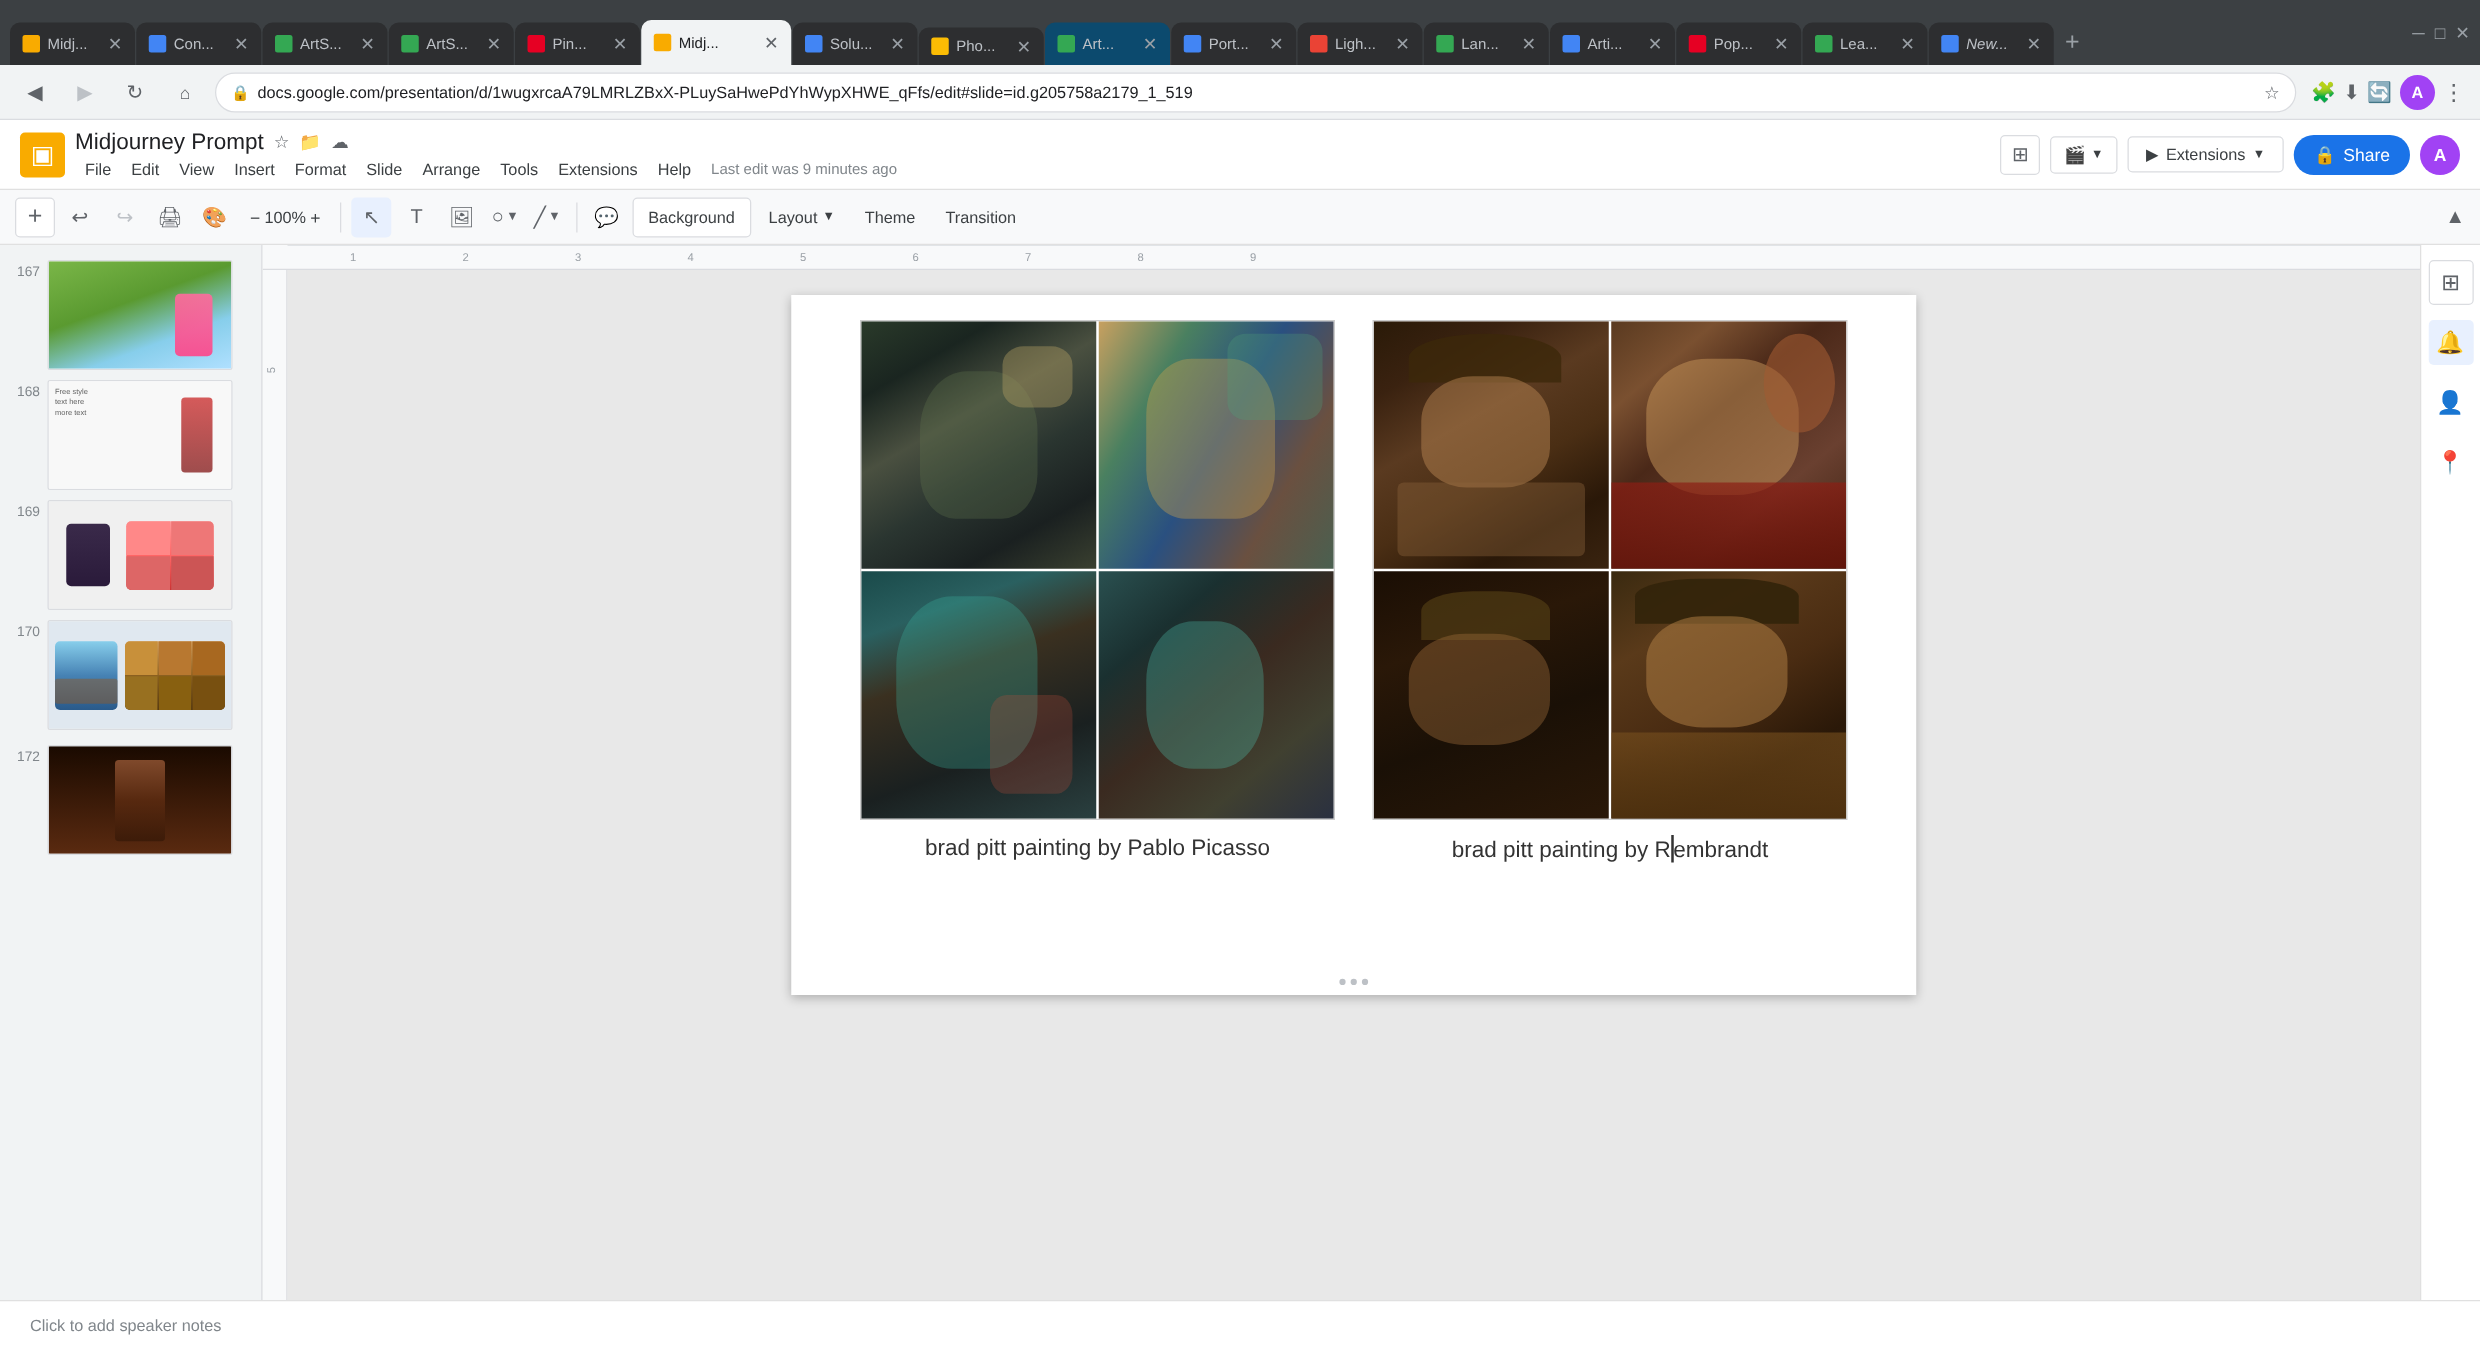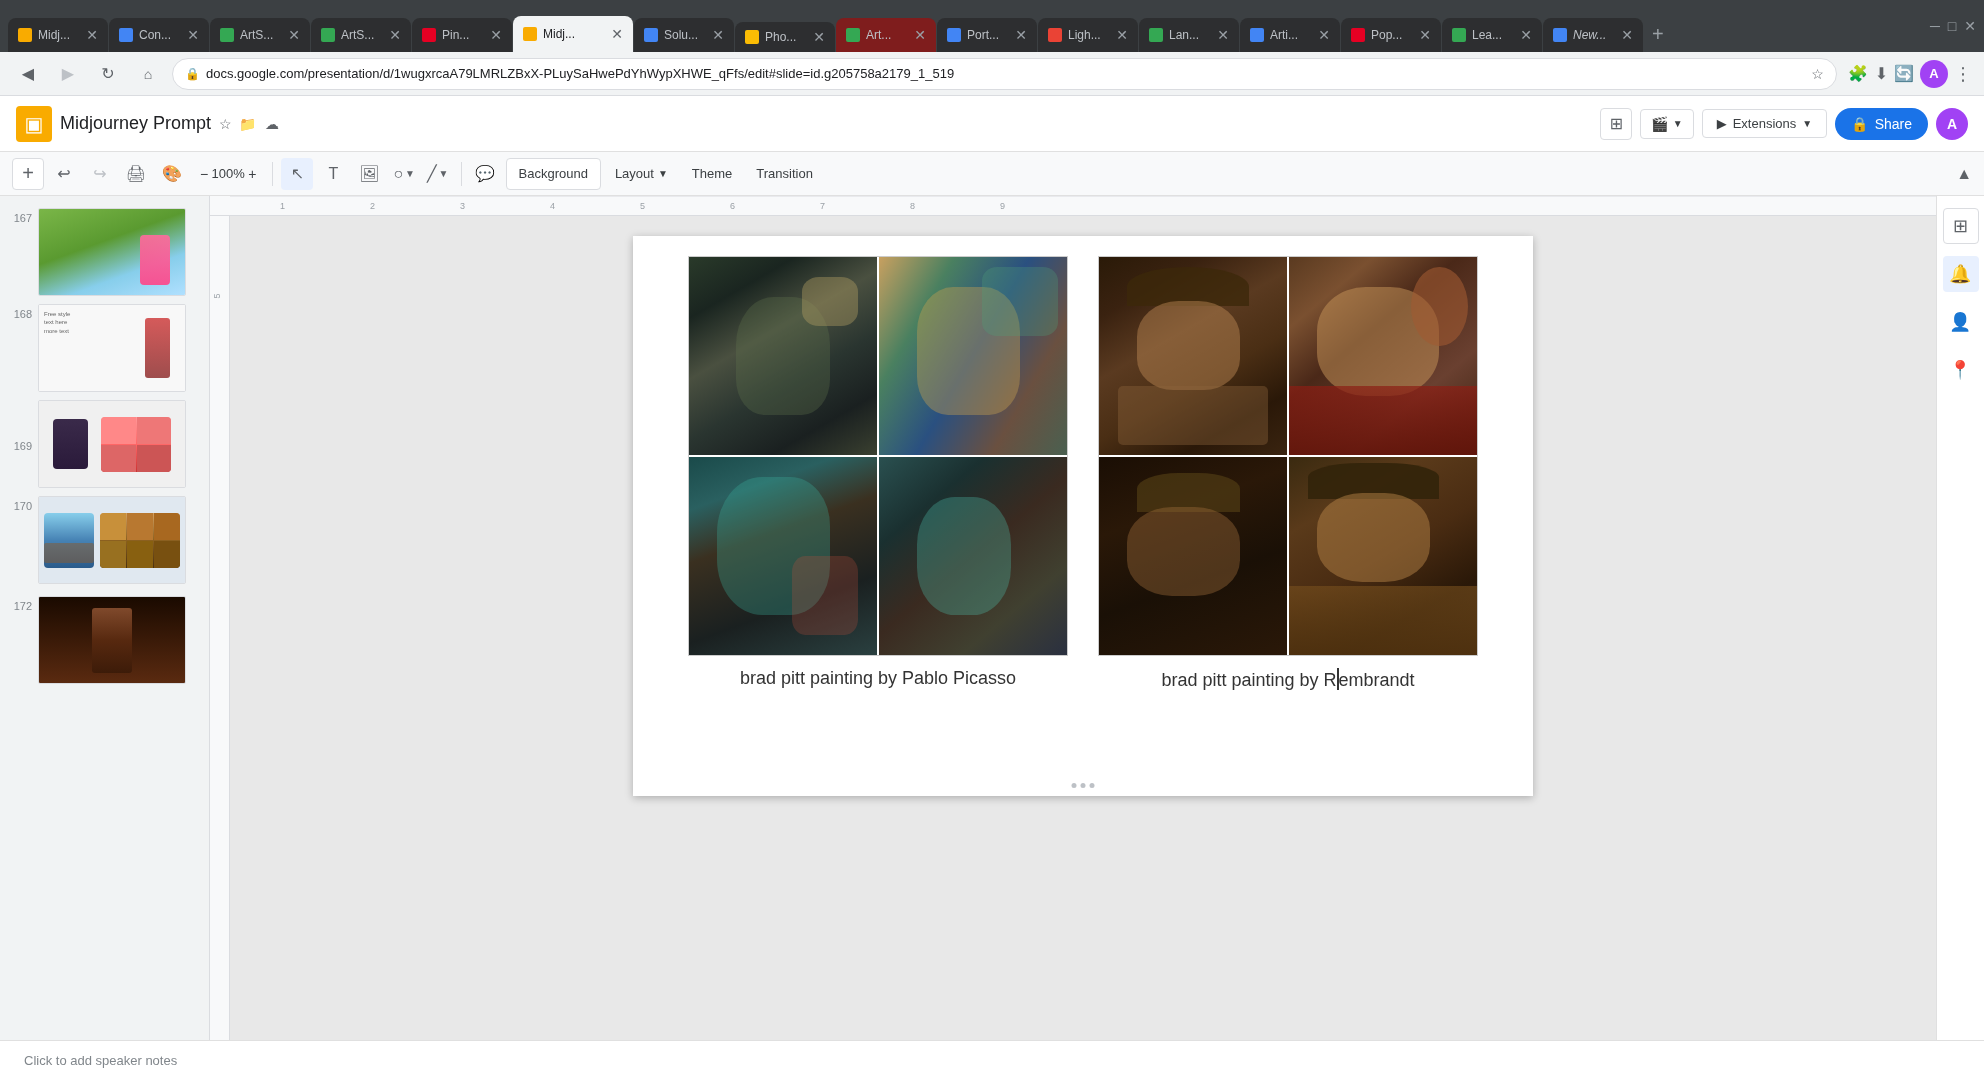--- a/index.html
+++ b/index.html
@@ -53,21 +53,21 @@
       <span style="font-size:12px;">Solu...</span>
       <span style="margin-left:auto;font-size:14px;color:#9aa0a6;">✕</span>
     </div>
 
     <div style="display:flex; align-items:center; height:30px; padding:0 10px; border-radius:8px 8px 0 0; background:#2d2e30; color:#bdc1c6; gap:6px; min-width:100px;">
       <div style="width:14px;height:14px;background:#fbbc04;border-radius:2px;flex-shrink:0;"></div>
       <span style="font-size:12px;">Pho...</span>
       <span style="margin-left:auto;font-size:14px;color:#9aa0a6;">✕</span>
     </div>
 
-    <div style="display:flex; align-items:center; height:34px; padding:0 10px; border-radius:8px 8px 0 0; background:#7f1d1d; color:#bdc1c6; gap:6px; min-width:100px;">
+    <div style="display:flex; align-items:center; height:34px; padding:0 10px; border-radius:8px 8px 0 0; background:#0c4a6e; color:#bdc1c6; gap:6px; min-width:100px;">
       <div style="width:14px;height:14px;background:#34a853;border-radius:2px;flex-shrink:0;"></div>
       <span style="font-size:12px;">Art...</span>
       <span style="margin-left:auto;font-size:14px;color:#9aa0a6;">✕</span>
     </div>
 
     <div style="display:flex; align-items:center; height:34px; padding:0 10px; border-radius:8px 8px 0 0; background:#2d2e30; color:#bdc1c6; gap:6px; min-width:100px;">
       <div style="width:14px;height:14px;background:#4285f4;border-radius:2px;flex-shrink:0;"></div>
       <span style="font-size:12px;">Port...</span>
       <span style="margin-left:auto;font-size:14px;color:#9aa0a6;">✕</span>
     </div>
@@ -139,20 +139,33 @@
 <div style="display:flex;flex-direction:column;height:calc(1080px - 52px - 44px);">
 
   <div style="background:#fff;border-bottom:1px solid #e0e0e0;padding:0 16px;height:56px;display:flex;align-items:center;gap:8px;">
     <div style="width:36px;height:36px;background:#f9ab00;border-radius:4px;display:flex;align-items:center;justify-content:center;color:white;font-size:20px;flex-shrink:0;">▣</div>
     <div style="display:flex;flex-direction:column;margin-right:4px;">
       <div style="display:flex;align-items:center;gap:8px;">
         <span style="font-size:18px;color:#202124;font-weight:400;">Midjourney Prompt</span>
         <span style="color:#5f6368;font-size:14px;">☆</span>
         <span style="color:#5f6368;font-size:14px;">📁</span>
         <span style="color:#5f6368;font-size:14px;">☁</span>
+      </div>
+      <div style="display:flex;gap:0;margin-top:2px;">
+        <span style="padding:2px 8px;font-size:13px;color:#3c4043;cursor:pointer;border-radius:4px;">File</span>
+        <span style="padding:2px 8px;font-size:13px;color:#3c4043;cursor:pointer;border-radius:4px;">Edit</span>
+        <span style="padding:2px 8px;font-size:13px;color:#3c4043;cursor:pointer;border-radius:4px;">View</span>
+        <span style="padding:2px 8px;font-size:13px;color:#3c4043;cursor:pointer;border-radius:4px;">Insert</span>
+        <span style="padding:2px 8px;font-size:13px;color:#3c4043;cursor:pointer;border-radius:4px;">Format</span>
+        <span style="padding:2px 8px;font-size:13px;color:#3c4043;cursor:pointer;border-radius:4px;">Slide</span>
+        <span style="padding:2px 8px;font-size:13px;color:#3c4043;cursor:pointer;border-radius:4px;">Arrange</span>
+        <span style="padding:2px 8px;font-size:13px;color:#3c4043;cursor:pointer;border-radius:4px;">Tools</span>
+        <span style="padding:2px 8px;font-size:13px;color:#3c4043;cursor:pointer;border-radius:4px;">Extensions</span>
+        <span style="padding:2px 8px;font-size:13px;color:#3c4043;cursor:pointer;border-radius:4px;">Help</span>
+        <span style="font-size:12px;color:#80868b;margin-left:8px;align-self:center;">Last edit was 9 minutes ago</span>
       </div>
     </div>
     <div style="margin-left:auto;display:flex;align-items:center;gap:8px;">
       <div style="width:32px;height:32px;border:1px solid #dadce0;border-radius:4px;display:flex;align-items:center;justify-content:center;color:#5f6368;font-size:16px;cursor:pointer;">⊞</div>
       <div style="display:flex;align-items:center;gap:4px;padding:6px 10px;border:1px solid #dadce0;border-radius:4px;font-size:13px;color:#3c4043;cursor:pointer;background:white;">
         <span style="font-size:14px;">🎬</span>
         <span style="font-size:10px;">▼</span>
       </div>
       <div style="display:flex;align-items:center;gap:6px;padding:6px 14px;border:1px solid #dadce0;border-radius:4px;font-size:13px;color:#3c4043;cursor:pointer;background:white;">
         <span>▶</span>
@@ -225,21 +238,21 @@
       <div style="display:flex;gap:6px;padding:4px 8px;cursor:pointer;align-items:flex-start;">
         <span style="font-size:11px;color:#80868b;width:24px;text-align:right;padding-top:4px;flex-shrink:0;">168</span>
         <div style="width:148px;height:88px;background:#fff;border:1px solid #dadce0;border-radius:2px;overflow:hidden;flex-shrink:0;">
           <div style="width:100%;height:100%;background:#f8f8f8;position:relative;display:flex;align-items:center;justify-content:center;">
             <div style="position:absolute;left:5px;top:5px;right:5px;bottom:5px;font-size:6px;color:#666;overflow:hidden;line-height:1.4;">Free style<br>text here<br>more text</div>
             <div style="position:absolute;right:15px;width:25px;height:60px;background:linear-gradient(180deg,#cc3333,#882222);border-radius:3px;opacity:0.8;"></div>
           </div>
         </div>
       </div>
 
-      <div style="display:flex;gap:6px;padding:4px 8px;cursor:pointer;align-items:center;">
+      <div style="display:flex;gap:6px;padding:4px 8px;cursor:pointer;align-items:flex-start;">
         <span style="font-size:11px;color:#80868b;width:24px;text-align:right;padding-top:4px;flex-shrink:0;">169</span>
         <div style="width:148px;height:88px;background:#fff;border:1px solid #dadce0;border-radius:2px;overflow:hidden;flex-shrink:0;">
           <div style="width:100%;height:100%;background:#f0f0f0;display:flex;align-items:center;justify-content:space-evenly;">
             <div style="width:35px;height:50px;background:linear-gradient(180deg,#3a2a4a,#2a1a3a);border-radius:4px;"></div>
             <div style="width:70px;height:55px;background:linear-gradient(180deg,#ff9999,#ff6666,#cc3333);border-radius:4px;display:grid;grid-template-columns:1fr 1fr;gap:1px;overflow:hidden;">
               <div style="background:#ff8888;"></div>
                 <div style="background:#ee7777;"></div>
               <div style="background:#dd6666;"></div>
                 <div style="background:#cc5555;"></div>
             </div>

